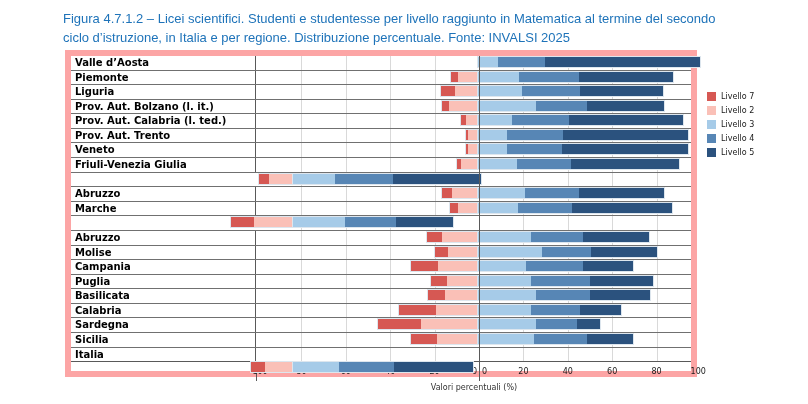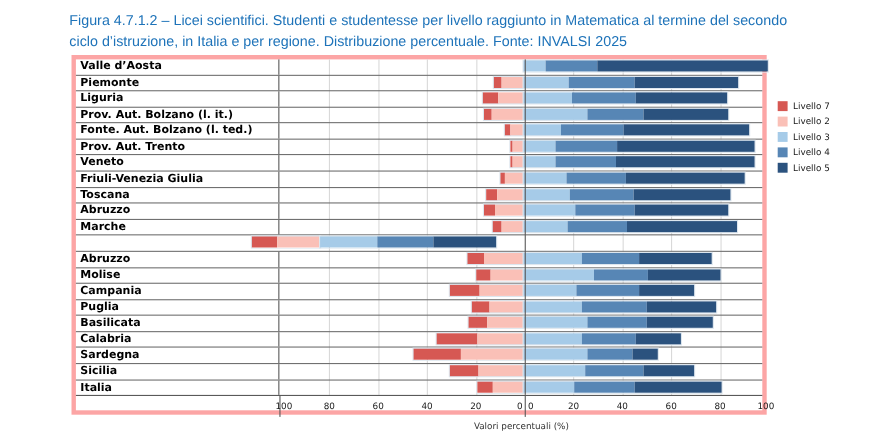--- a/index.html
+++ b/index.html
@@ -7,25 +7,25 @@
     width:808px;height:404px;position:relative;background:#ffffff;
     font-family:"Liberation Sans",sans-serif;overflow:hidden;
   }
   .title{
     position:absolute;left:63px;top:9px;width:740px;
     font-size:13px;line-height:19px;color:#1E73B9;
   }
   .title div{white-space:nowrap;}
   .chart-frame{
     position:absolute;left:65px;top:50px;width:632px;height:327px;
-    border:4px solid #fca5a5;box-sizing:border-box;background:#fff;
+    border:6px solid #fca5a5;box-sizing:border-box;background:#fff;
   }
   .rows{position:relative;height:305px;display:flex;flex-direction:column;}
   .row{flex:1;display:flex;border-bottom:1px solid #707070;box-sizing:border-box;position:relative;}
-  .row:last-child{border-bottom:none;}
+  .row:last-child{border-bottom:none;flex-direction:column;}
   .row-label{
     width:185px;border-right:1px solid #595959;box-sizing:border-box;
     font-family:"DejaVu Sans","Liberation Sans",sans-serif;
     font-weight:bold;font-size:10px;color:#000;
     padding:0 0 0 4px;line-height:13px;overflow:hidden;white-space:nowrap;
   }
   .row-plot{flex:1;position:relative;}
   .vgrid{position:absolute;top:0;bottom:0;width:1px;background:#d9d9d9;z-index:0;}
   .zeroline{position:absolute;top:0;bottom:0;width:1px;background:#595959;z-index:3;}
   .bar{position:absolute;top:1px;height:10px;display:flex;z-index:1;box-shadow:0 0 0 1px #dde6ee;}
@@ -113,21 +113,21 @@
             <div class="seg" style="width: 28.86px; background: rgb(250, 192, 183);"></div>
           </div>
           <div class="bar" style="left: 222px; width: 186.48px;">
             <div class="seg" style="width: 57.72px; background: rgb(166, 203, 232);"></div>
             <div class="seg" style="width: 51.06px; background: rgb(87, 134, 181);"></div>
             <div class="seg" style="width: 77.7px; background: rgb(43, 82, 126);"></div>
           </div>
         </div>
       </div>
       <div class="row">
-        <div class="row-label">Fonte. Aut. Bolzano (l. ted.)</div>
+        <div class="row-label">Prov. Aut. Calabria (l. ted.)</div>
         <div class="row-plot">
           <div class="bar" style="left: 205.35px; width: 16.65px;">
             <div class="seg" style="width: 4.44px; background: rgb(214, 88, 83);"></div>
             <div class="seg" style="width: 12.21px; background: rgb(250, 192, 183);"></div>
           </div>
           <div class="bar" style="left: 222px; width: 205.35px;">
             <div class="seg" style="width: 34.41px; background: rgb(166, 203, 232);"></div>
             <div class="seg" style="width: 56.61px; background: rgb(87, 134, 181);"></div>
             <div class="seg" style="width: 114.33px; background: rgb(43, 82, 126);"></div>
           </div>
@@ -169,21 +169,20 @@
             <div class="seg" style="width: 16.65px; background: rgb(250, 192, 183);"></div>
           </div>
           <div class="bar" style="left: 222px; width: 200.91px;">
             <div class="seg" style="width: 38.85px; background: rgb(166, 203, 232);"></div>
             <div class="seg" style="width: 54.39px; background: rgb(87, 134, 181);"></div>
             <div class="seg" style="width: 107.67px; background: rgb(43, 82, 126);"></div>
           </div>
         </div>
       </div>
       <div class="row">
-        <div class="row-label">Toscana</div>
         <div class="row-plot">
           <div class="bar" style="left: 187.59px; width: 34.41px;">
             <div class="seg" style="width: 9.99px; background: rgb(214, 88, 83);"></div>
             <div class="seg" style="width: 24.42px; background: rgb(250, 192, 183);"></div>
           </div>
           <div class="bar" style="left: 222px; width: 187.59px;">
             <div class="seg" style="width: 42.18px; background: rgb(166, 203, 232);"></div>
             <div class="seg" style="width: 57.72px; background: rgb(87, 134, 181);"></div>
             <div class="seg" style="width: 87.69px; background: rgb(43, 82, 126);"></div>
           </div>

